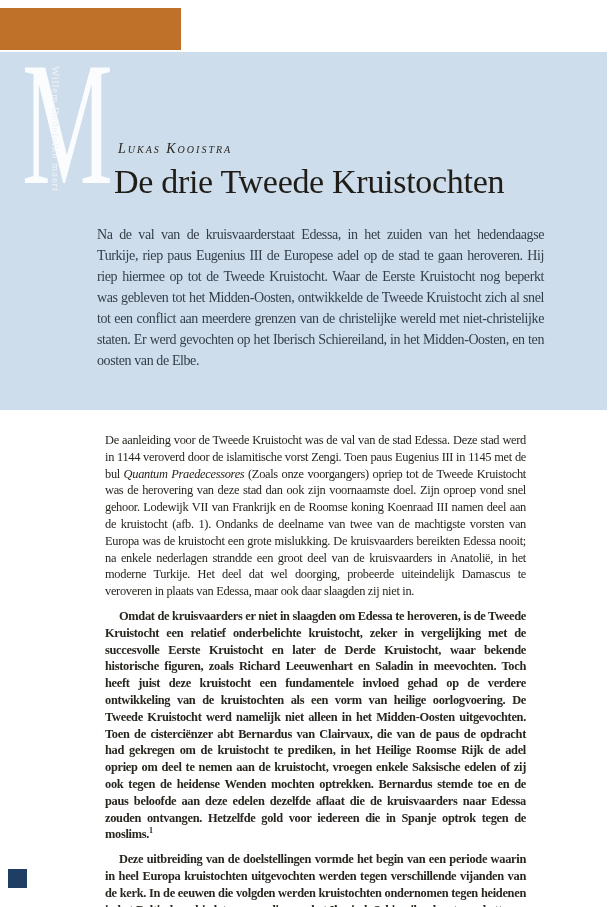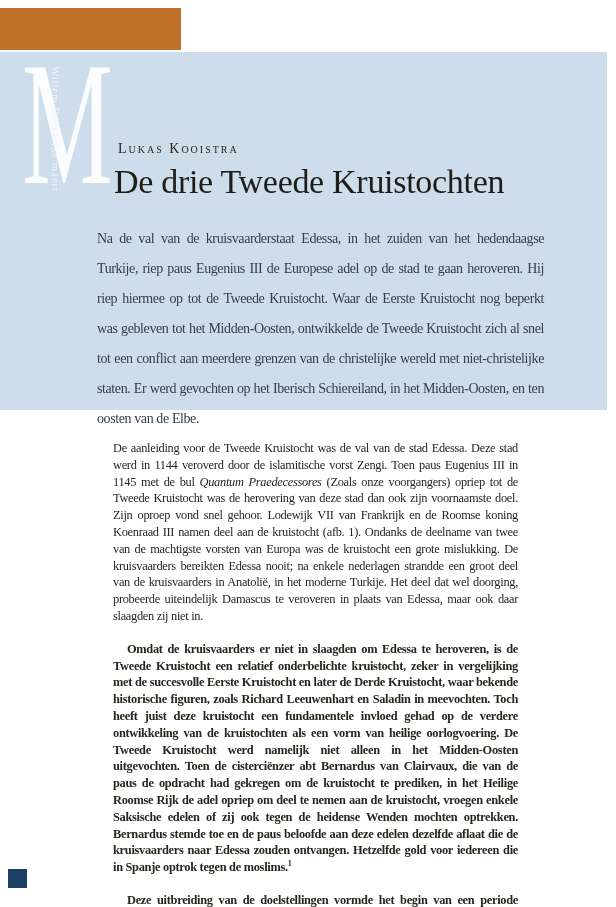--- a/index.html
+++ b/index.html
@@ -43,50 +43,51 @@
     color: #edf3f9;
     font-family: "Liberation Serif", serif;
   }
   .author {
     position: absolute;
     left: 118px; top: 141px;
     font-variant: small-caps;
     font-size: 14px;
     letter-spacing: 2px;
     color: #2a2620;
+    font-style: italic;
   }
   .title {
     position: absolute;
     left: 114px; top: 163px;
     font-size: 34px;
     color: #201d19;
     letter-spacing: -0.3px;
   }
   .intro {
     position: absolute;
     left: 97px; top: 224px;
     width: 447px;
     font-size: 14px;
-    line-height: 30px;
+    line-height: 21px;
     letter-spacing: -0.4px;
     text-align: justify;
     color: #333e49;
     font-family: Liberation Serif, serif;
   }
   .body-text {
     position: absolute;
     left: 97px; top: 424px;
     width: 437px;
     font-size: 12.4px;
     line-height: 16.8px;
     letter-spacing: -0.3px;
     text-align: justify;
     color: #29251f;
   }
-  .body-text p { margin: 16px; }
+  .body-text p { margin: 8px; }
   .body-text p.indent { text-indent: 14px; font-weight: bold; }
   .body-text em { font-style: italic; }
   .body-text sup { font-size: 8px; vertical-align: super; line-height: 0; }
   .corner-square {
     position: absolute;
     left: 8px; top: 869px;
     width: 19px; height: 19px;
   }
 </style>
 </head>

